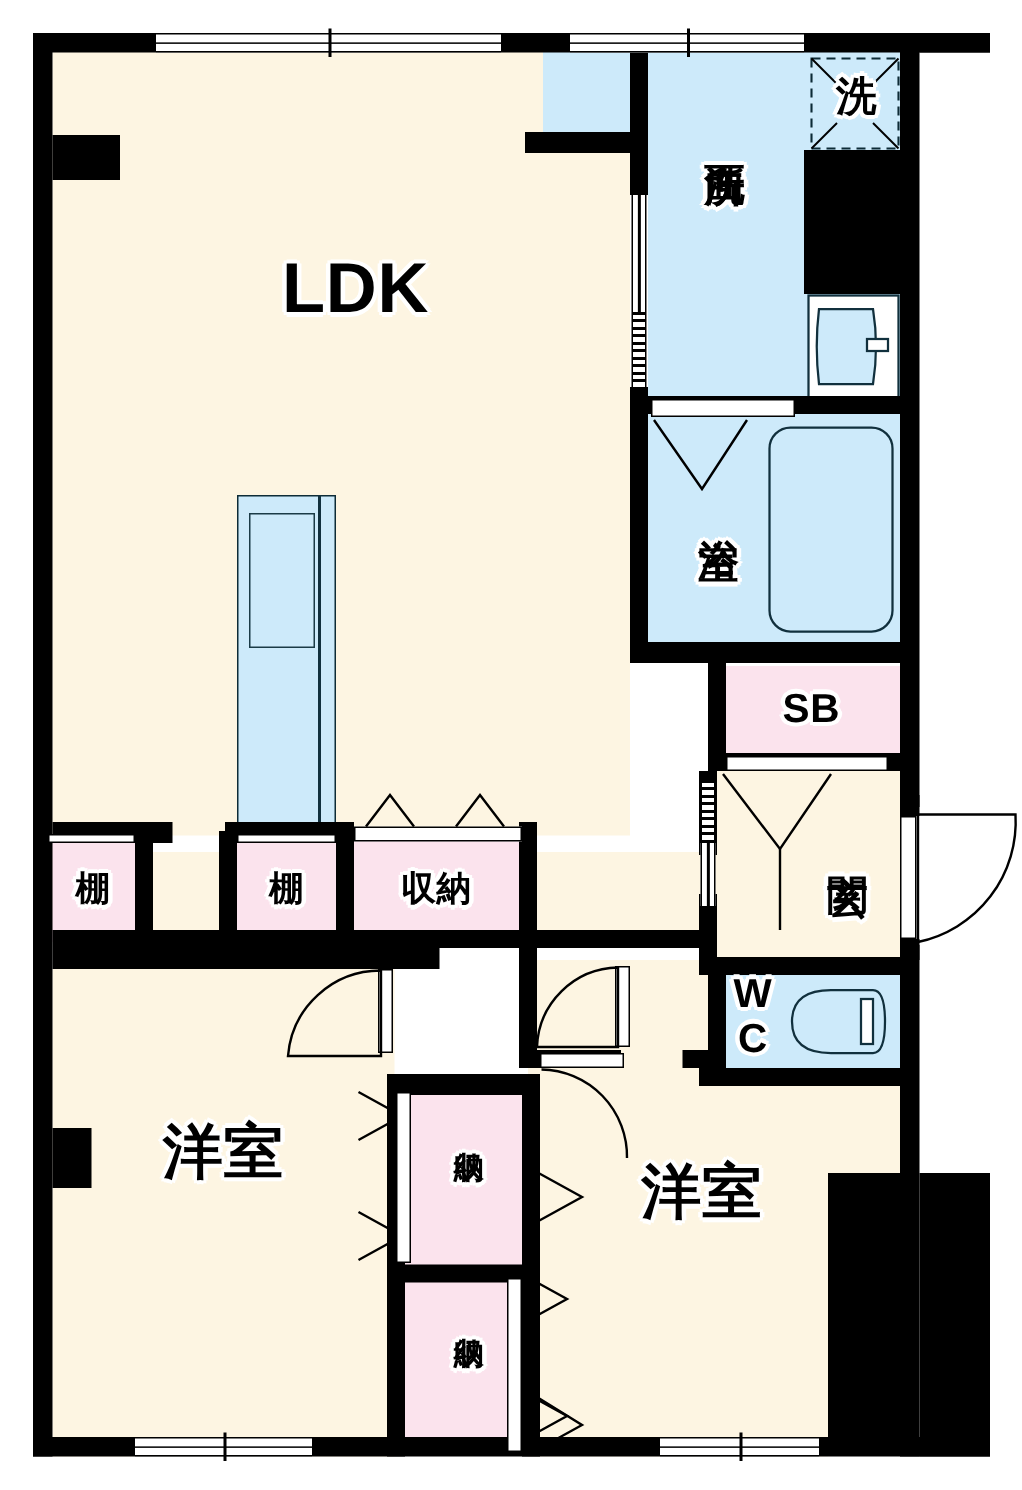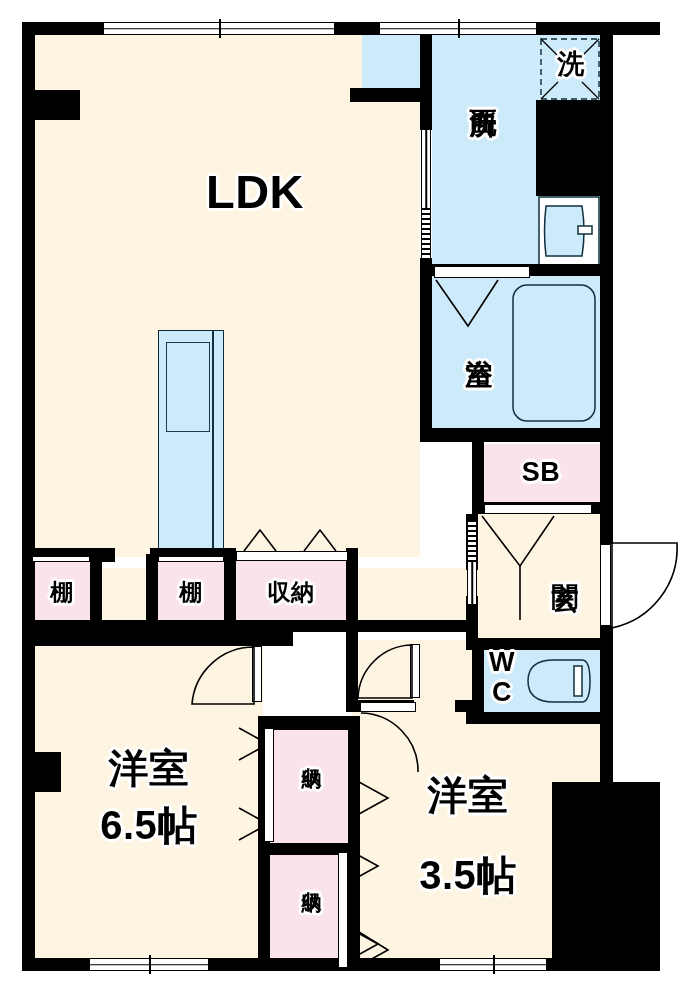--- a/index.html
+++ b/index.html
@@ -279,39 +279,37 @@
   <div class="abs panel" style="left:338px;top:852px;width:10px;height:116px;"></div>
 
   <svg style="left:358px;top:780px;" width="34" height="190" viewBox="0 0 34 190">
     <polyline class="stroke" points="1,2 30,18 1,34"></polyline>
     <polyline class="stroke" points="1,152 30,170 1,186"></polyline>
   </svg>
 
   <div class="abs panel" style="left:32px;top:556px;width:58px;height:6px;"></div>
   <div class="abs panel" style="left:158px;top:556px;width:66px;height:6px;"></div>
 
-  <div class="lbl lbl-ldk" style="left:160px;top:168px;width:190px;">LDK</div>
+  <div class="lbl lbl-ldk" style="left:142px;top:168px;width:190px;">LDK</div>
 
   <div class="lbl lbl-md vert" style="left:463px;top:88px;width:34px;">洗面所</div>
 
   <div class="lbl lbl-md vert" style="left:459px;top:338px;width:34px;">浴室</div>
 
   <div class="lbl lbl-md" style="left:500px;top:458px;width:82px;">SB</div>
 
   <div class="lbl lbl-md vert" style="left:545px;top:562px;width:34px;">玄関</div>
 
   <div class="lbl lbl-md" style="left:486px;top:648px;width:32px;">W</div>
   <div class="lbl lbl-md" style="left:486px;top:678px;width:32px;">C</div>
 
   <div class="lbl lbl-sm" style="left:38px;top:581px;width:48px;">棚</div>
   <div class="lbl lbl-sm" style="left:166px;top:581px;width:50px;">棚</div>
   <div class="lbl lbl-sm" style="left:248px;top:581px;width:86px;">収納</div>
 
   <div class="lbl lbl-room" style="left:68px;top:748px;width:162px;">洋室</div>
-  <div class="lbl lbl-room" style="left:56px;top:805px;width:186px;">6.5帖</div>
 
   <div class="lbl lbl-room" style="left:388px;top:775px;width:160px;">洋室</div>
-  <div class="lbl lbl-room" style="left:382px;top:855px;width:172px;">3.5帖</div>
 
   <div class="lbl lbl-xs vert" style="left:296px;top:752px;width:26px;">収納</div>
   <div class="lbl lbl-xs vert" style="left:296px;top:876px;width:26px;">収納</div>
 
 </div>
 
 </body></html>

